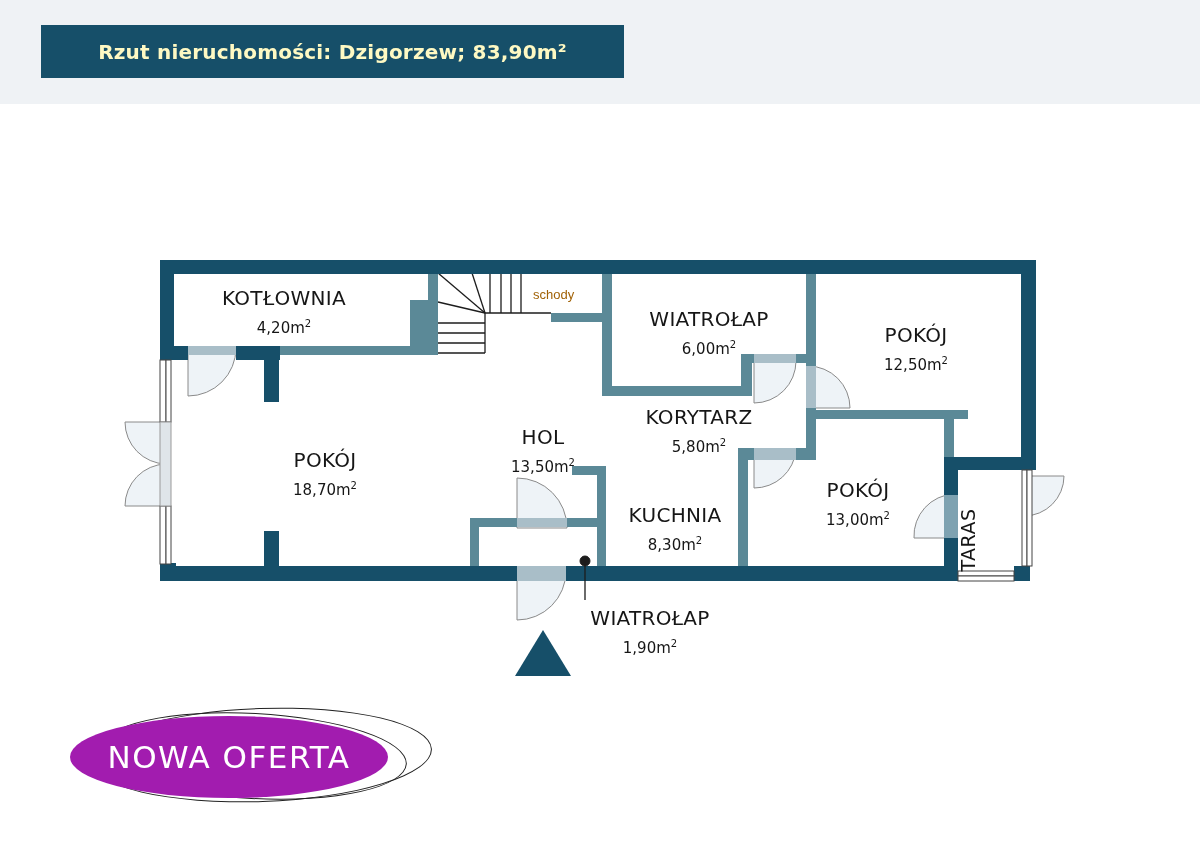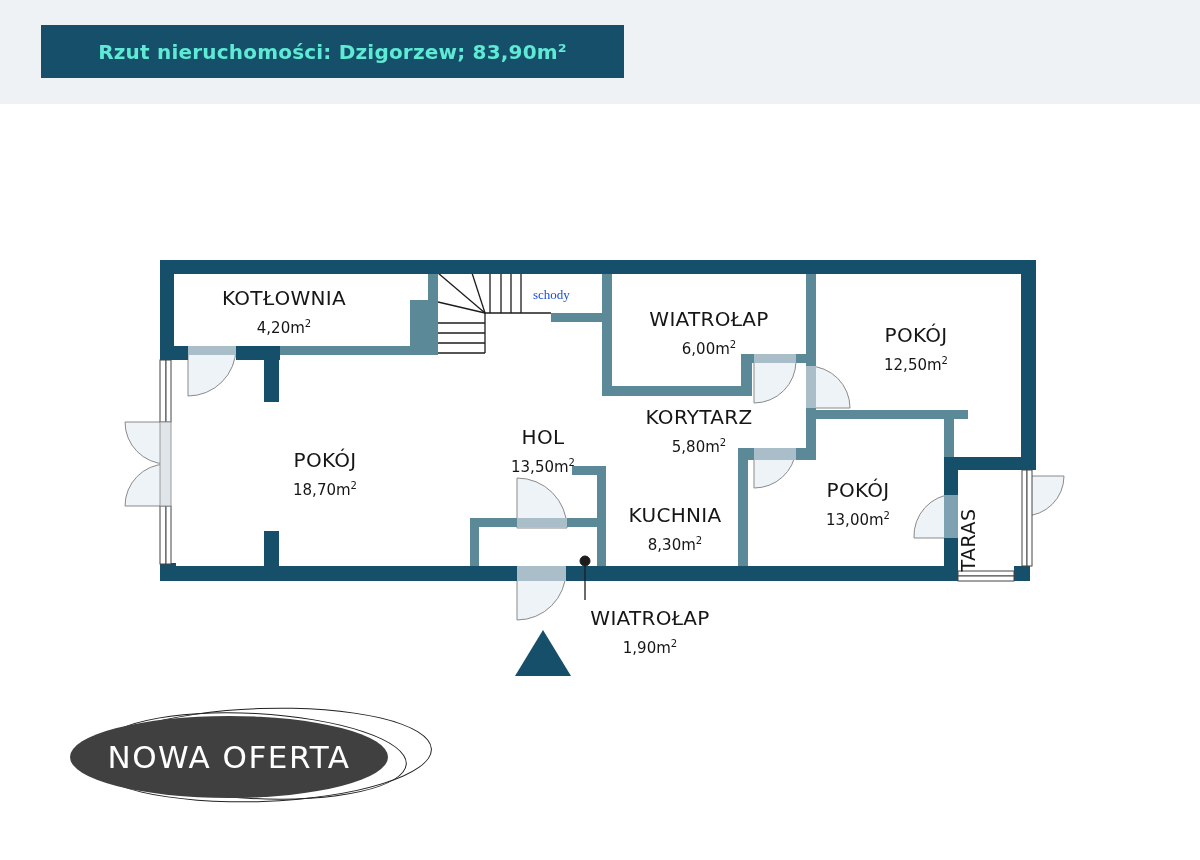--- a/index.html
+++ b/index.html
@@ -9,46 +9,46 @@
       font-family: "DejaVu Sans", sans-serif;
     }
     .top-band {
       position: absolute; left: 0; top: 0; width: 1200px; height: 104px;
       background: #eff2f5;
     }
     .title-box {
       position: absolute; left: 41px; top: 25px; width: 583px; height: 53px;
       background: #164f69;
       display: flex; align-items: center; justify-content: center;
-      color: #5eead4; font-weight: bold; font-size: 20px; letter-spacing: 0.2px;
+      color: #fef9c3; font-weight: bold; font-size: 20px; letter-spacing: 0.2px;
       font-family: "DejaVu Sans", sans-serif;
     }
     .plan { position: absolute; left: 0; top: 0; width: 1200px; height: 860px; }
     .room-label {
       position: absolute; text-align: center; color: #161616;
       font-family: "DejaVu Sans", sans-serif;
       transform: translateX(-50%);
       white-space: nowrap;
     }
     .room-label .name { font-size: 20px; display: block; line-height: 24px; letter-spacing: 0.3px; }
     .room-label .area { font-size: 15px; display: block; line-height: 28px; }
     .room-label .area sup { font-size: 10px; }
     .schody {
-      position: absolute; left: 533px; top: 287px; font-size: 13px; color: #1d4ed8;
-      font-family: Liberation Serif, serif;
+      position: absolute; left: 533px; top: 287px; font-size: 13px; color: #a16207;
+      font-family: Liberation Sans, sans-serif;
     }
     .taras {
       position: absolute; left: 968px; top: 540px; font-size: 19px; color: #161616;
       transform: translate(-50%, -50%) rotate(-90deg);
       font-family: "DejaVu Sans", sans-serif; letter-spacing: 0.5px;
     }
     .badge {
       position: absolute; left: 70px; top: 716px; width: 318px; height: 82px;
       border-radius: 50%;
-      background: #404040;
+      background: #a21caf;
       display: flex; align-items: center; justify-content: center;
       color: #ffffff; font-size: 31px; letter-spacing: 1.5px;
       font-family: "DejaVu Sans", sans-serif;
     }
     .badge-ring {
       position: absolute; border: 1px solid #222; border-radius: 50%;
       pointer-events: none;
     }
     .disclaimer {
       position: absolute; left: 0; top: 799px; width: 1200px; text-align: center;

